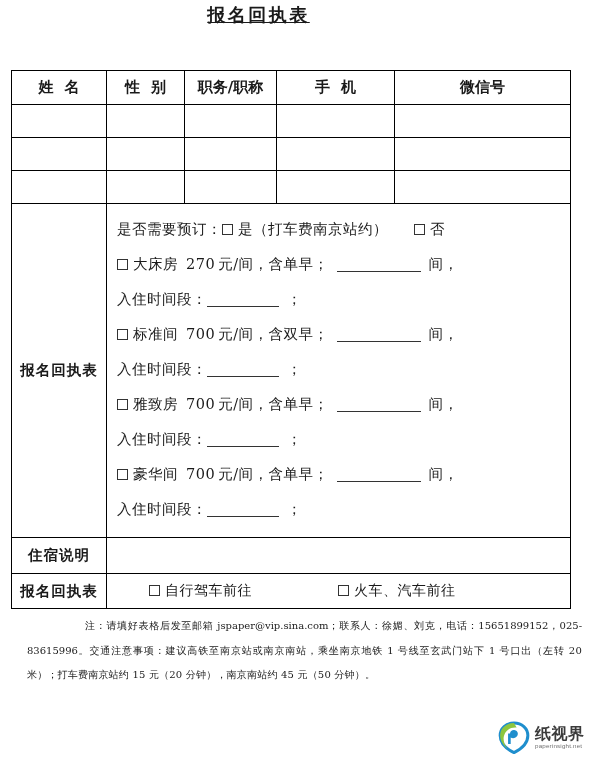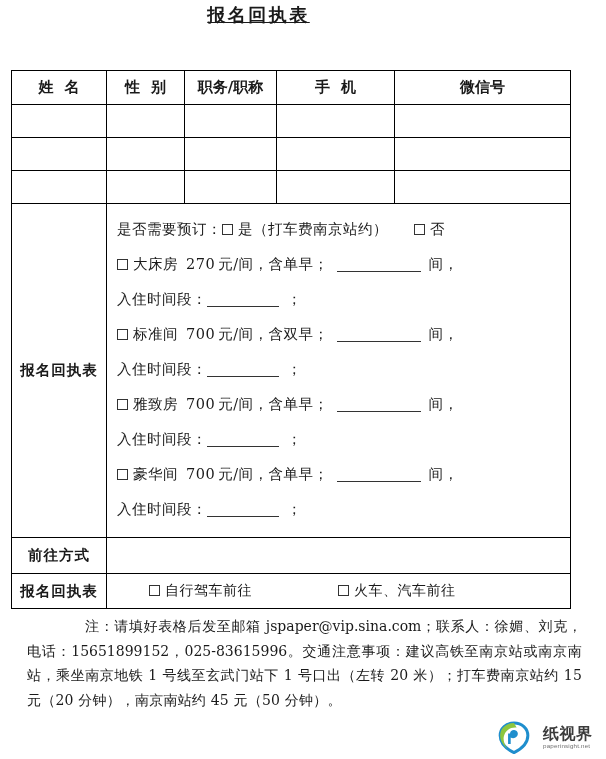--- a/index.html
+++ b/index.html
@@ -129,41 +129,41 @@
     letter-spacing: 0.5px;
   }
   .travel-gap { display: inline-block; width: 86px; }
 
   
   .notes {
     position: absolute;
     left: 27px;
     top: 614px;
     width: 555px;
-    font-size: 14px;
+    font-size: 10px;
     line-height: 24.5px;
     text-indent: 58px;
     text-align: justify;
     letter-spacing: 0.2px;
   }
   .notes .lat {
     font-family: "DejaVu Serif", "Liberation Serif", serif;
     letter-spacing: 0;
   }
 
   
   .watermark {
     position: absolute;
     left: 497px;
     top: 719px;
     width: 104px;
     height: 36px;
     display: flex;
     align-items: center;
-    gap: 12px;
+    gap: 4px;
   }
   .wm-mark { width: 34px; height: 33px; flex: 0 0 34px; }
   .wm-text { display: flex; flex-direction: column; justify-content: center; }
   .wm-cn {
     font-size: 16px;
     font-weight: bold;
     color: #3b3b3b;
     line-height: 17px;
     letter-spacing: 0.5px;
     font-family: "DejaVu Serif", "Liberation Serif", serif;
@@ -256,21 +256,21 @@
             <span class="cb"></span><span>豪华间</span><span class="sp"></span><span>700</span><span class="sp" style="width:3px"></span><span>元/间，</span><span>含单早；</span><span class="sp"></span><span class="fill fill-long"></span><span class="sp"></span><span>间，</span>
           </div>
           <div class="bk-line">
             <span>入住时间段：</span><span class="fill fill-short"></span><span class="sp"></span><span>；</span>
           </div>
 
         </td>
       </tr>
 
       <tr>
-        <td class="label-cell" style="height:35px">前往方式</td>
+        <td class="label-cell" style="height:35px">住宿说明</td>
         <td colspan="4"></td>
       </tr>
 
       <tr>
         <td class="label-cell">报名回执表</td>
         <td class="travel-cell" colspan="4">
           <span class="cb"></span><span>自行驾车前往</span><span class="travel-gap"></span><span class="cb"></span><span>火车、汽车前往</span>
         </td>
       </tr>
     </tbody>

